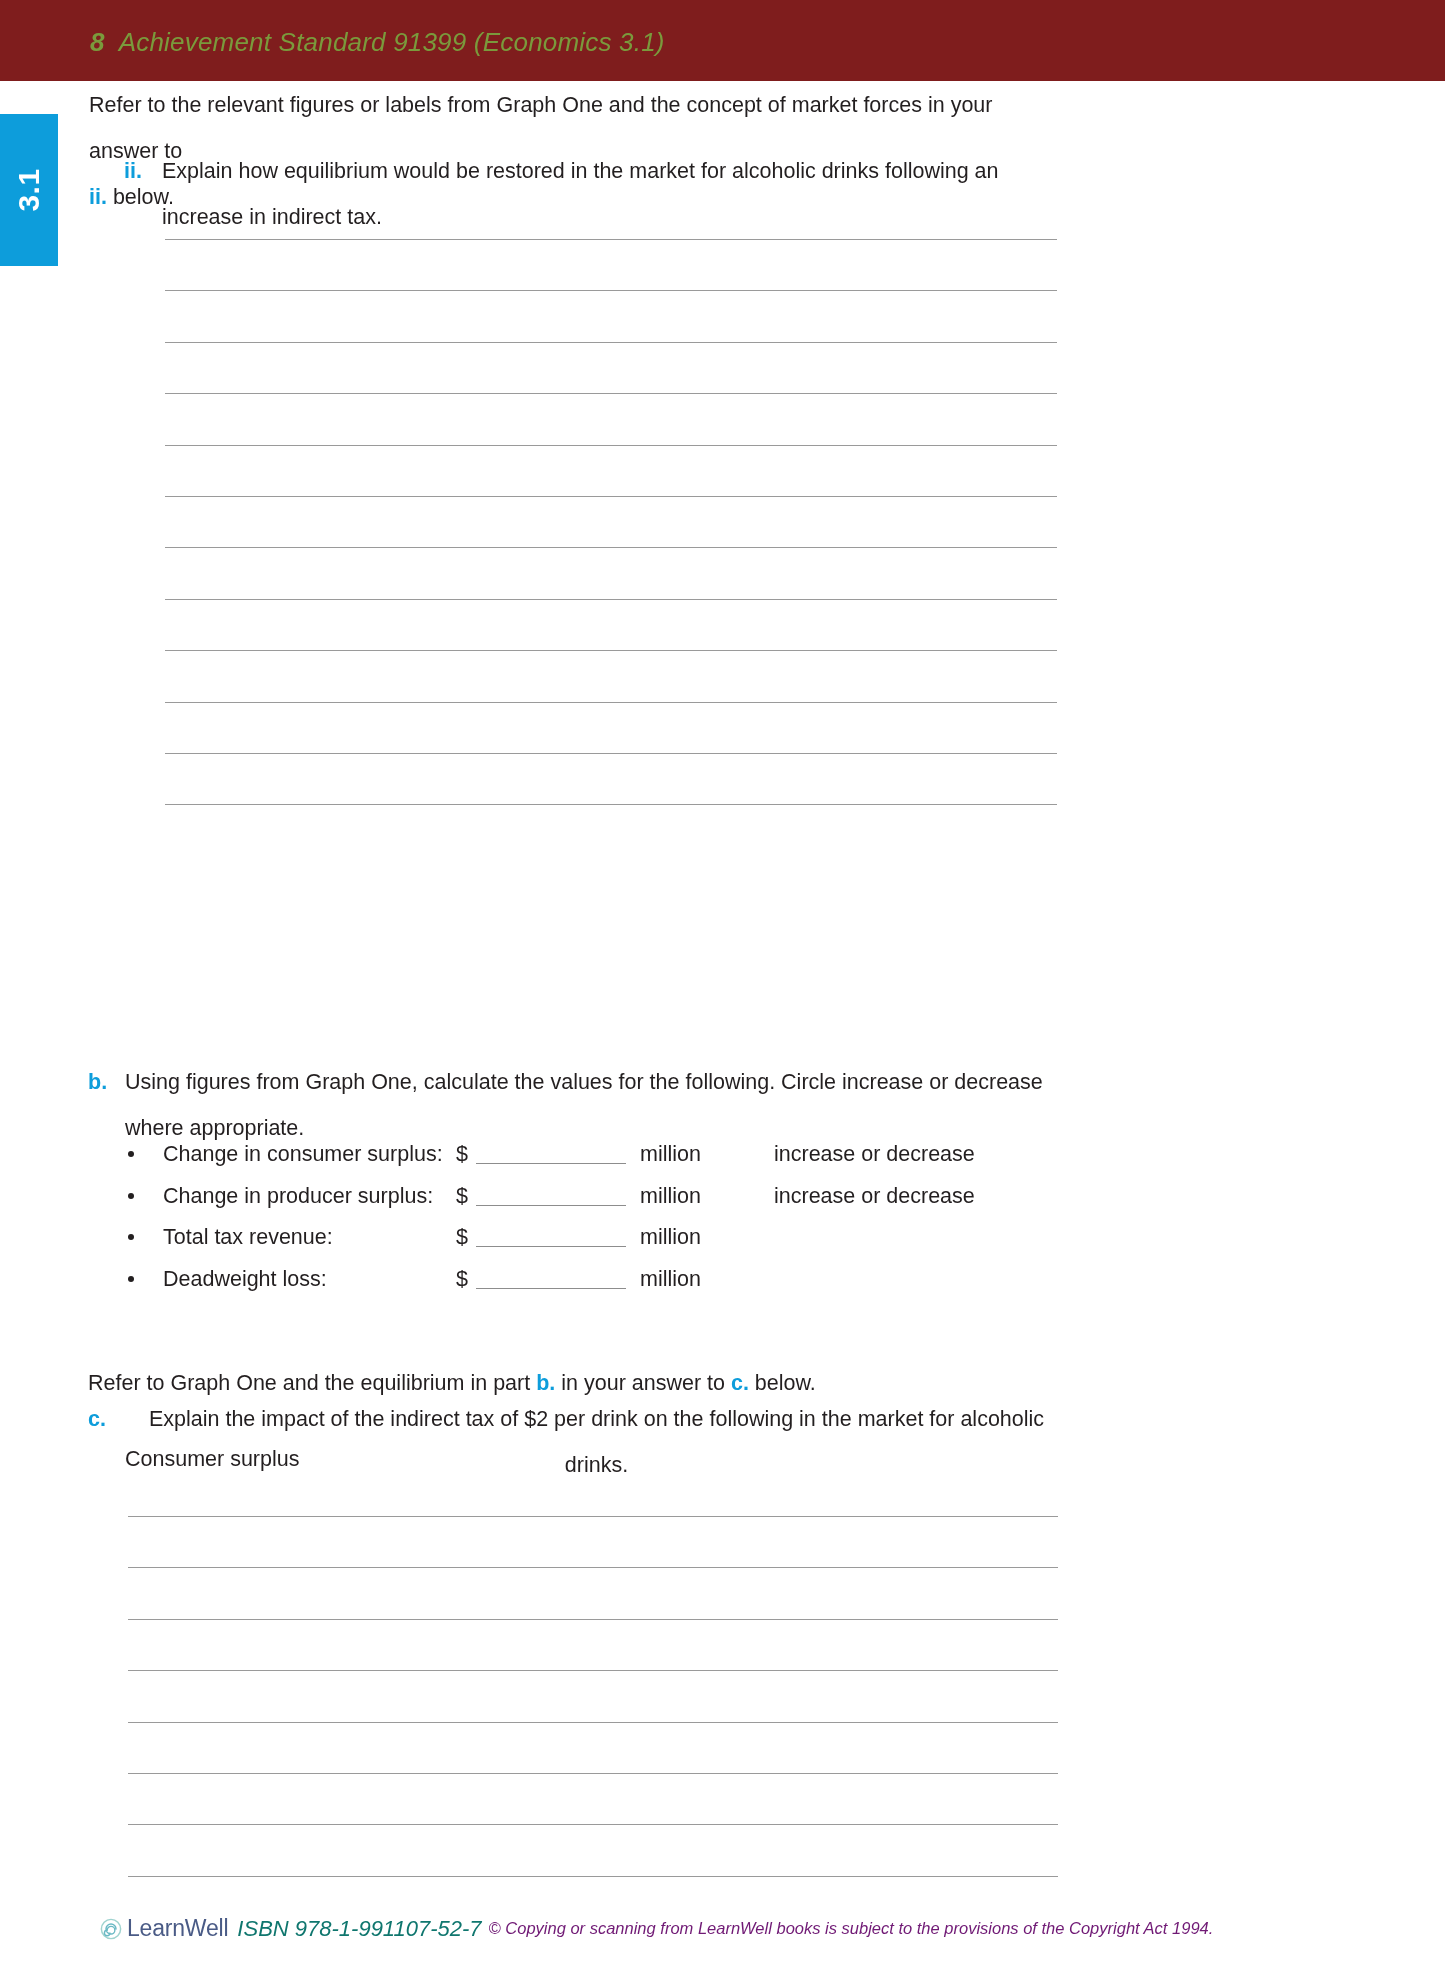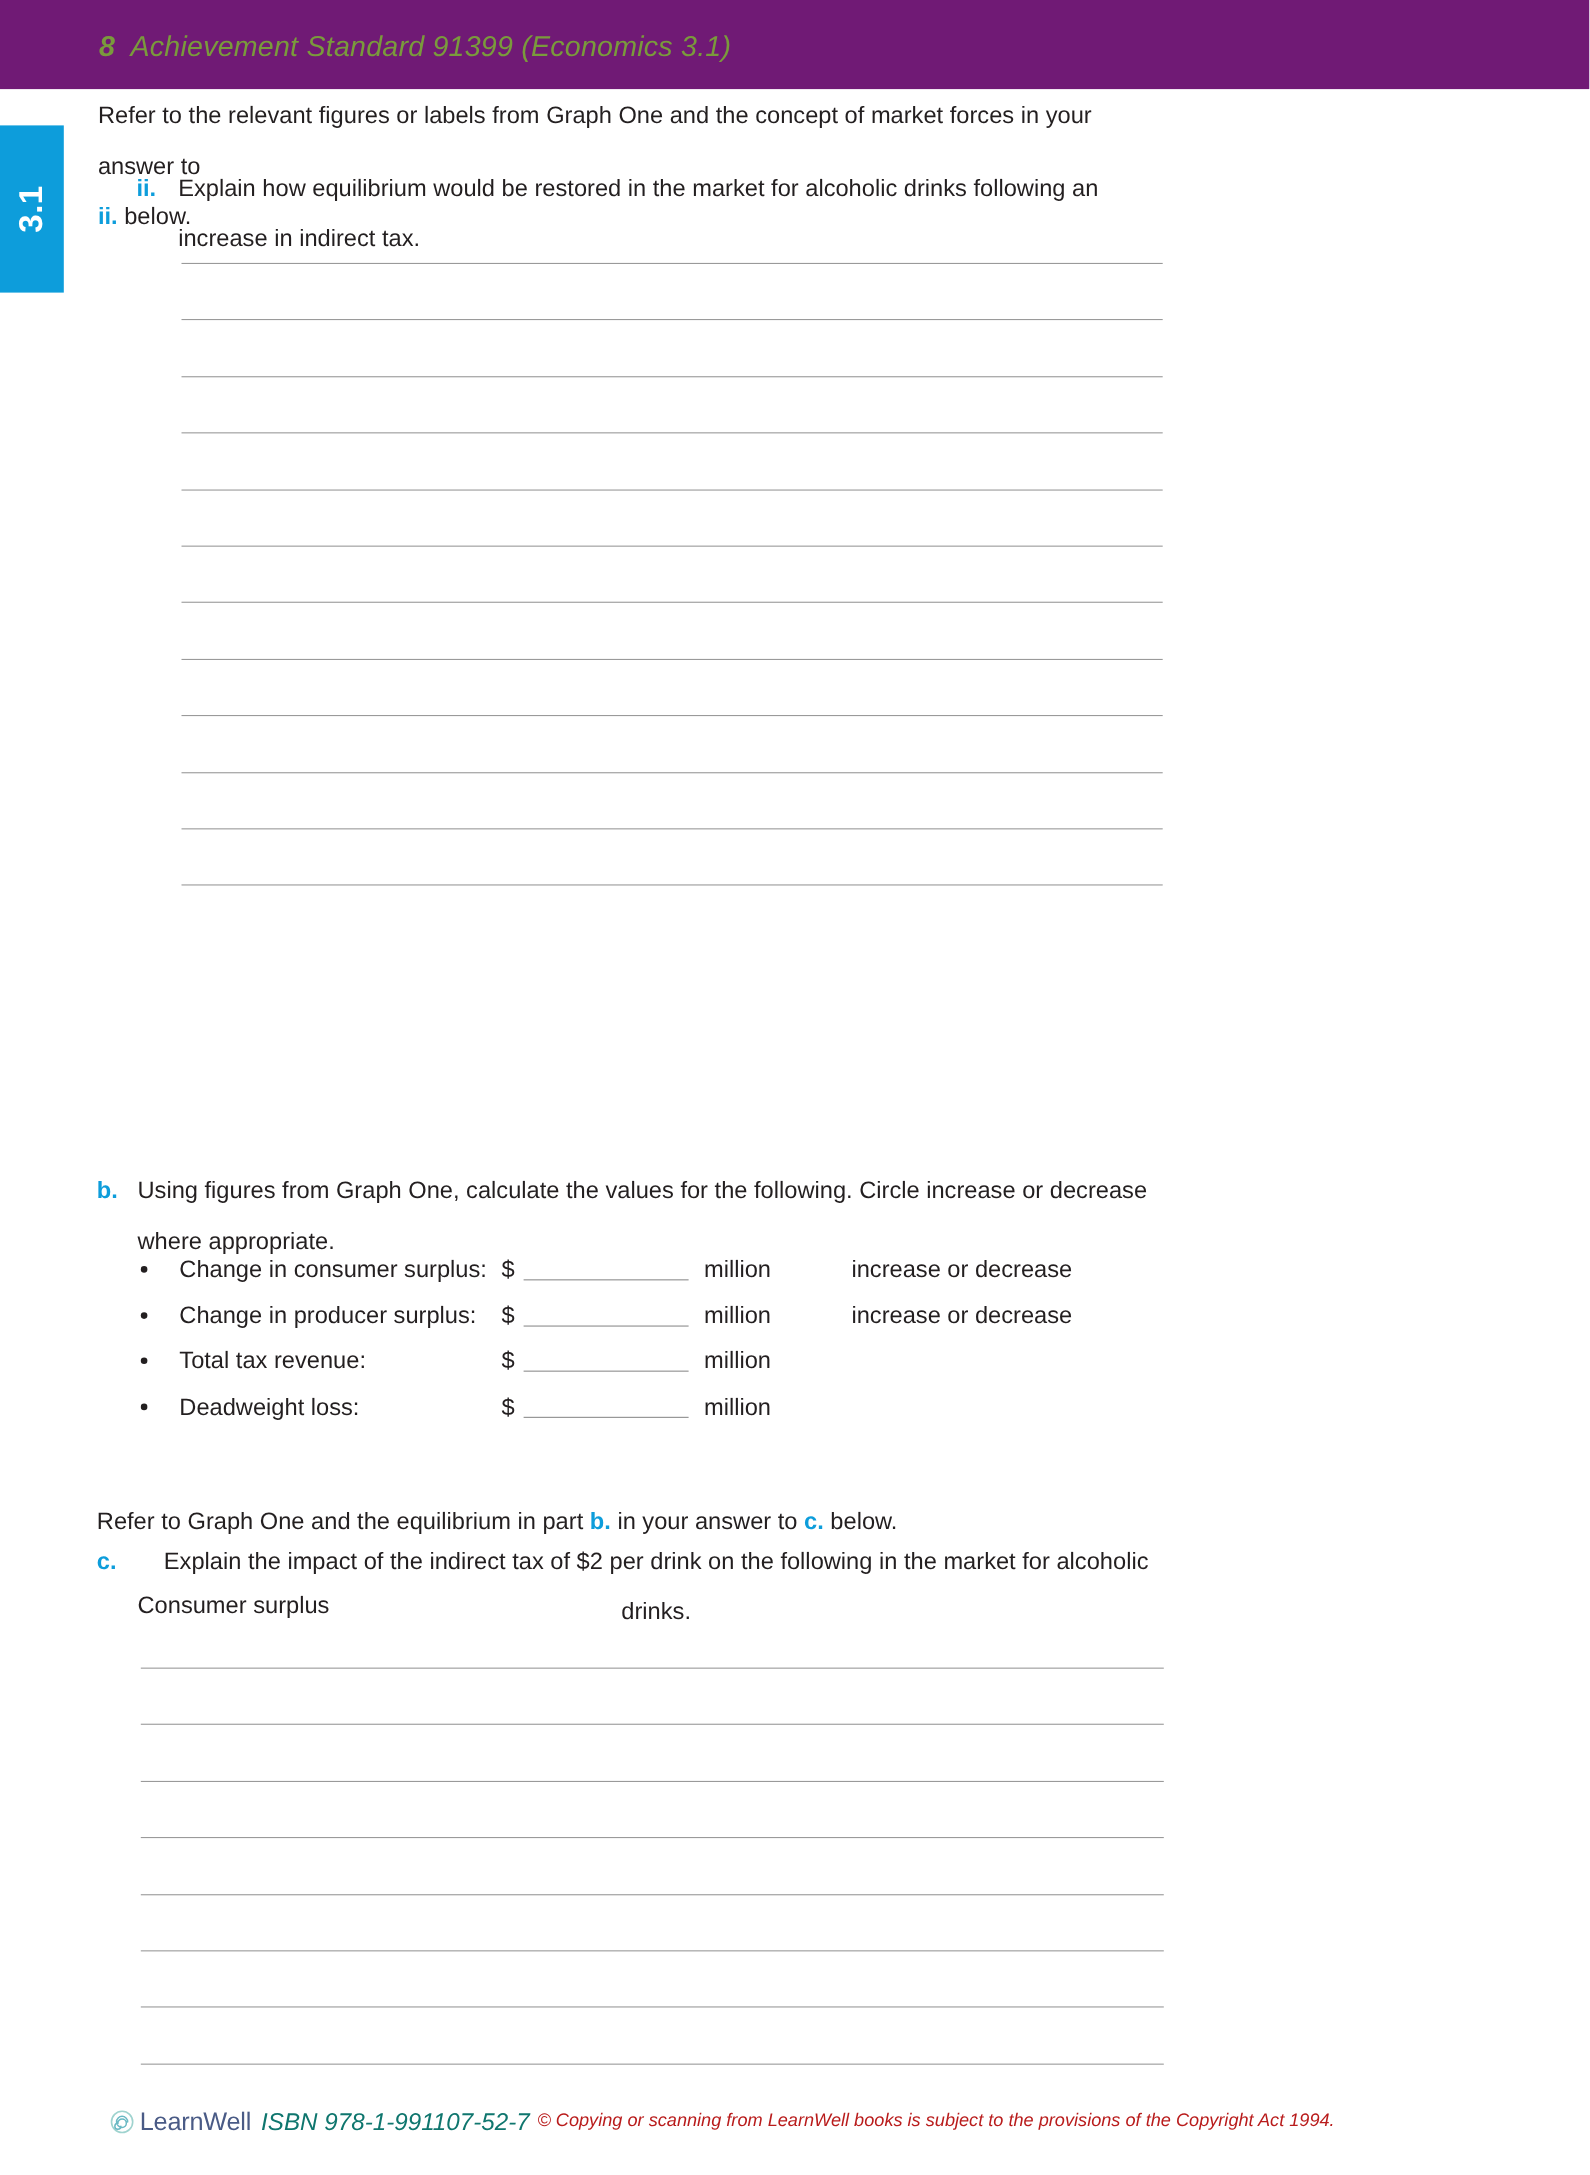--- a/index.html
+++ b/index.html
@@ -15,21 +15,21 @@
     color: #231f20;
     overflow: hidden;
   }
 
   
   .header-band {
     position: absolute;
     left: 0; top: 0;
     width: 1445px;
     height: 81px;
-    background: #701a75;
+    background: #7f1d1d;
   }
   .header-title {
     position: absolute;
     left: 90px;
     top: 27px;
     font-size: 26px;
     font-style: italic;
     color: #7a9a3c;
     letter-spacing: .2px;
     white-space: nowrap;
@@ -225,21 +225,21 @@
   }
   .footer-isbn {
     font-size: 22px;
     font-style: italic;
     color: #0f766e;
     margin-right: 7px;
   }
   .footer-copy {
     font-size: 16.5px;
     font-style: italic;
-    color: #b91c1c;
+    color: #701a75;
   }
 </style>
 </head>
 <body>
 
 <div class="header-band">
   <div class="header-title">
     <span class="page-num">8</span><span>Achievement Standard 91399 (Economics 3.1)</span>
   </div>
 </div>

